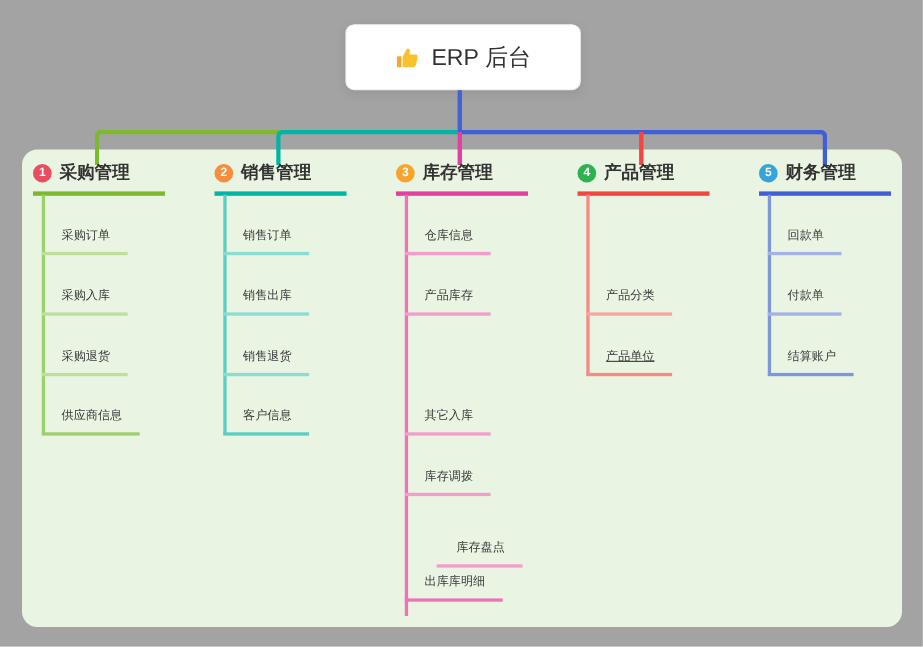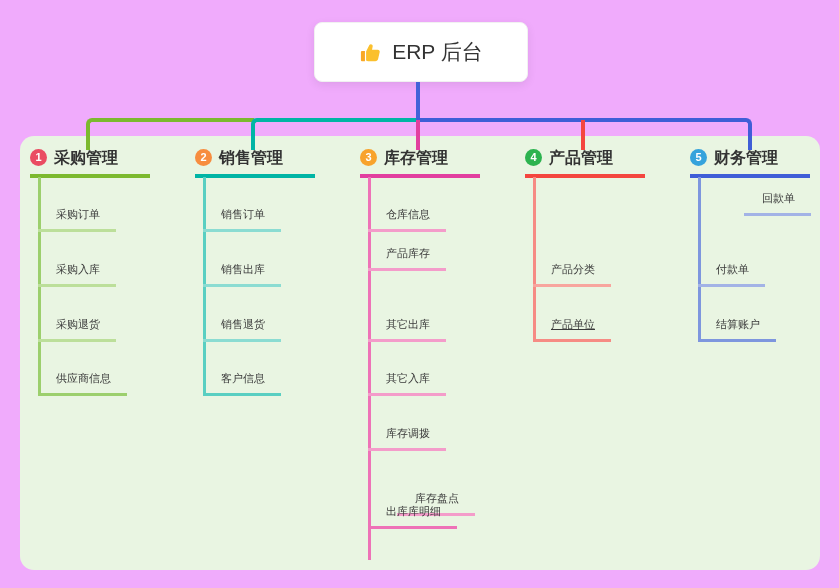--- a/index.html
+++ b/index.html
@@ -1,19 +1,19 @@
 <!DOCTYPE html>
 <html style="--stem: #4362d8; --panel: #e9f5e2;"><head>
 <meta charset="utf-8">
 <style>
   * { margin:0; padding:0; box-sizing:border-box; }
   html,body { background:#ffffff; }
   body { font-family:"Liberation Sans","DejaVu Sans",sans-serif; }
 
-  .stage { position:relative; width:839px; height:588px; background:#f0abfc; overflow:hidden; }
+  .stage { position:relative; width:839px; height:588px; background:#a3a3a3; overflow:hidden; }
 
   
   .panel { position:absolute; left:20px; top:136px; width:800px; height:434px;
            border-radius:14px; background:var(--panel,#e9f5e2); }
 
   
   .root-card { position:absolute; left:314px; top:22px; width:214px; height:60px;
                background:#fff; border:1px solid #f1f1f1; border-radius:8px;
                box-shadow:0 3px 10px rgba(0,0,0,.08);
                display:flex; align-items:center; justify-content:center; gap:10px;
@@ -90,42 +90,41 @@
     <div class="child last" style="top:368px;font-family:Liberation Serif, serif;"><span>客户信息</span></div>
   </div>
 
   <div class="branch" style="left: 360px; --line: #e23f9f; --light: #f49cca; --medium: #ee72b7; --badge-c: #f8a32c;">
     <div class="heading">
       <span class="badge">3</span>
       <span>库存管理</span>
     </div>
     <div class="trunk" style="height:383px;"></div>
     <div class="child" style="top:204px;"><span>仓库信息</span></div>
-    <div class="child" style="top:243px;text-align:center;"><span>产品库存</span></div>
-    <div class="child" style="top:314px;"><span>其它出库</span></div>
+    <div class="child" style="top:259px;text-align:center;"><span>产品库存</span></div>
     <div class="child" style="top:368px;"><span>其它入库</span></div>
     <div class="child" style="top:423px;"><span>库存调拨</span></div>
     <div class="child" style="top:488px;margin-left:29px;"><span>库存盘点</span></div>
-    <div class="child last" style="top:501px;"><span>出库库明细</span></div>
+    <div class="child last" style="top:519px;"><span>出库库明细</span></div>
   </div>
 
   <div class="branch" style="left: 525px; --line: #f4463f; --light: #f8a59e; --medium: #f68b84; --badge-c: #2cb34f;">
     <div class="heading">
       <span class="badge">4</span>
       <span>产品管理</span>
     </div>
     <div class="trunk" style="height:164px;"></div>
     <div class="child" style="top:259px;"><span>产品分类</span></div>
     <div class="child last" style="top:314px;text-decoration:underline;"><span>产品单位</span></div>
   </div>
 
   <div class="branch" style="left: 690px; --line: #3f5ed7; --light: #a3b3e6; --medium: #7e96de; --badge-c: #35a3dc;">
     <div class="heading">
       <span class="badge">5</span>
       <span>财务管理</span>
     </div>
     <div class="trunk" style="height:164px;"></div>
-    <div class="child" style="top:188px;margin-left:46px;"><span>回款单</span></div>
+    <div class="child" style="top:204px;"><span>回款单</span></div>
     <div class="child" style="top:259px;"><span>付款单</span></div>
     <div class="child last" style="top:314px;"><span>结算账户</span></div>
   </div>
 
 </div>
 
 </body></html>

